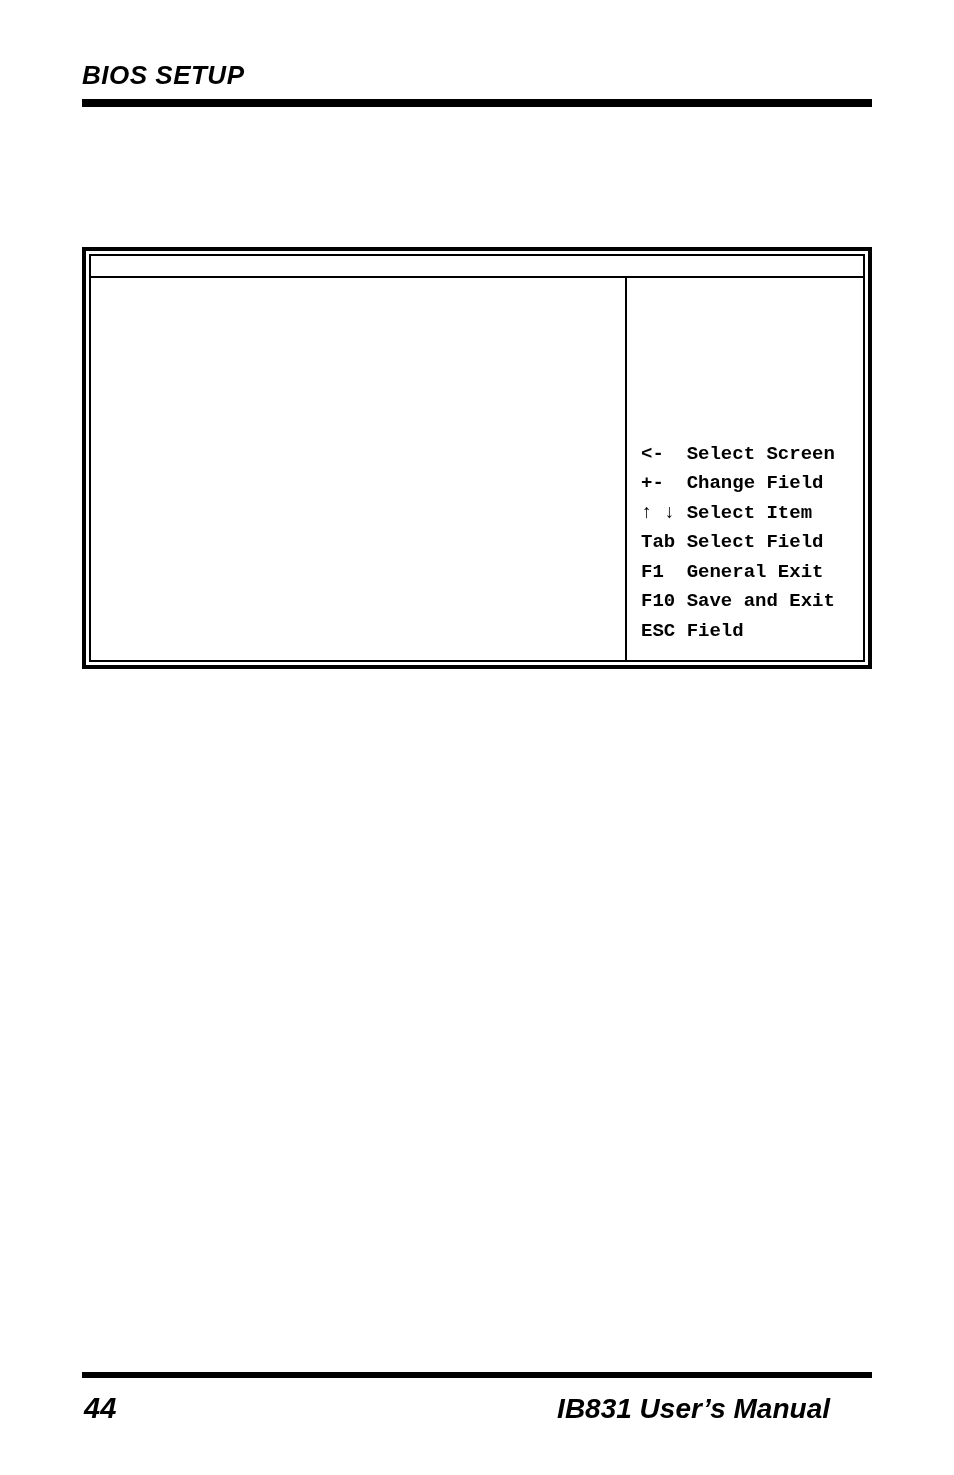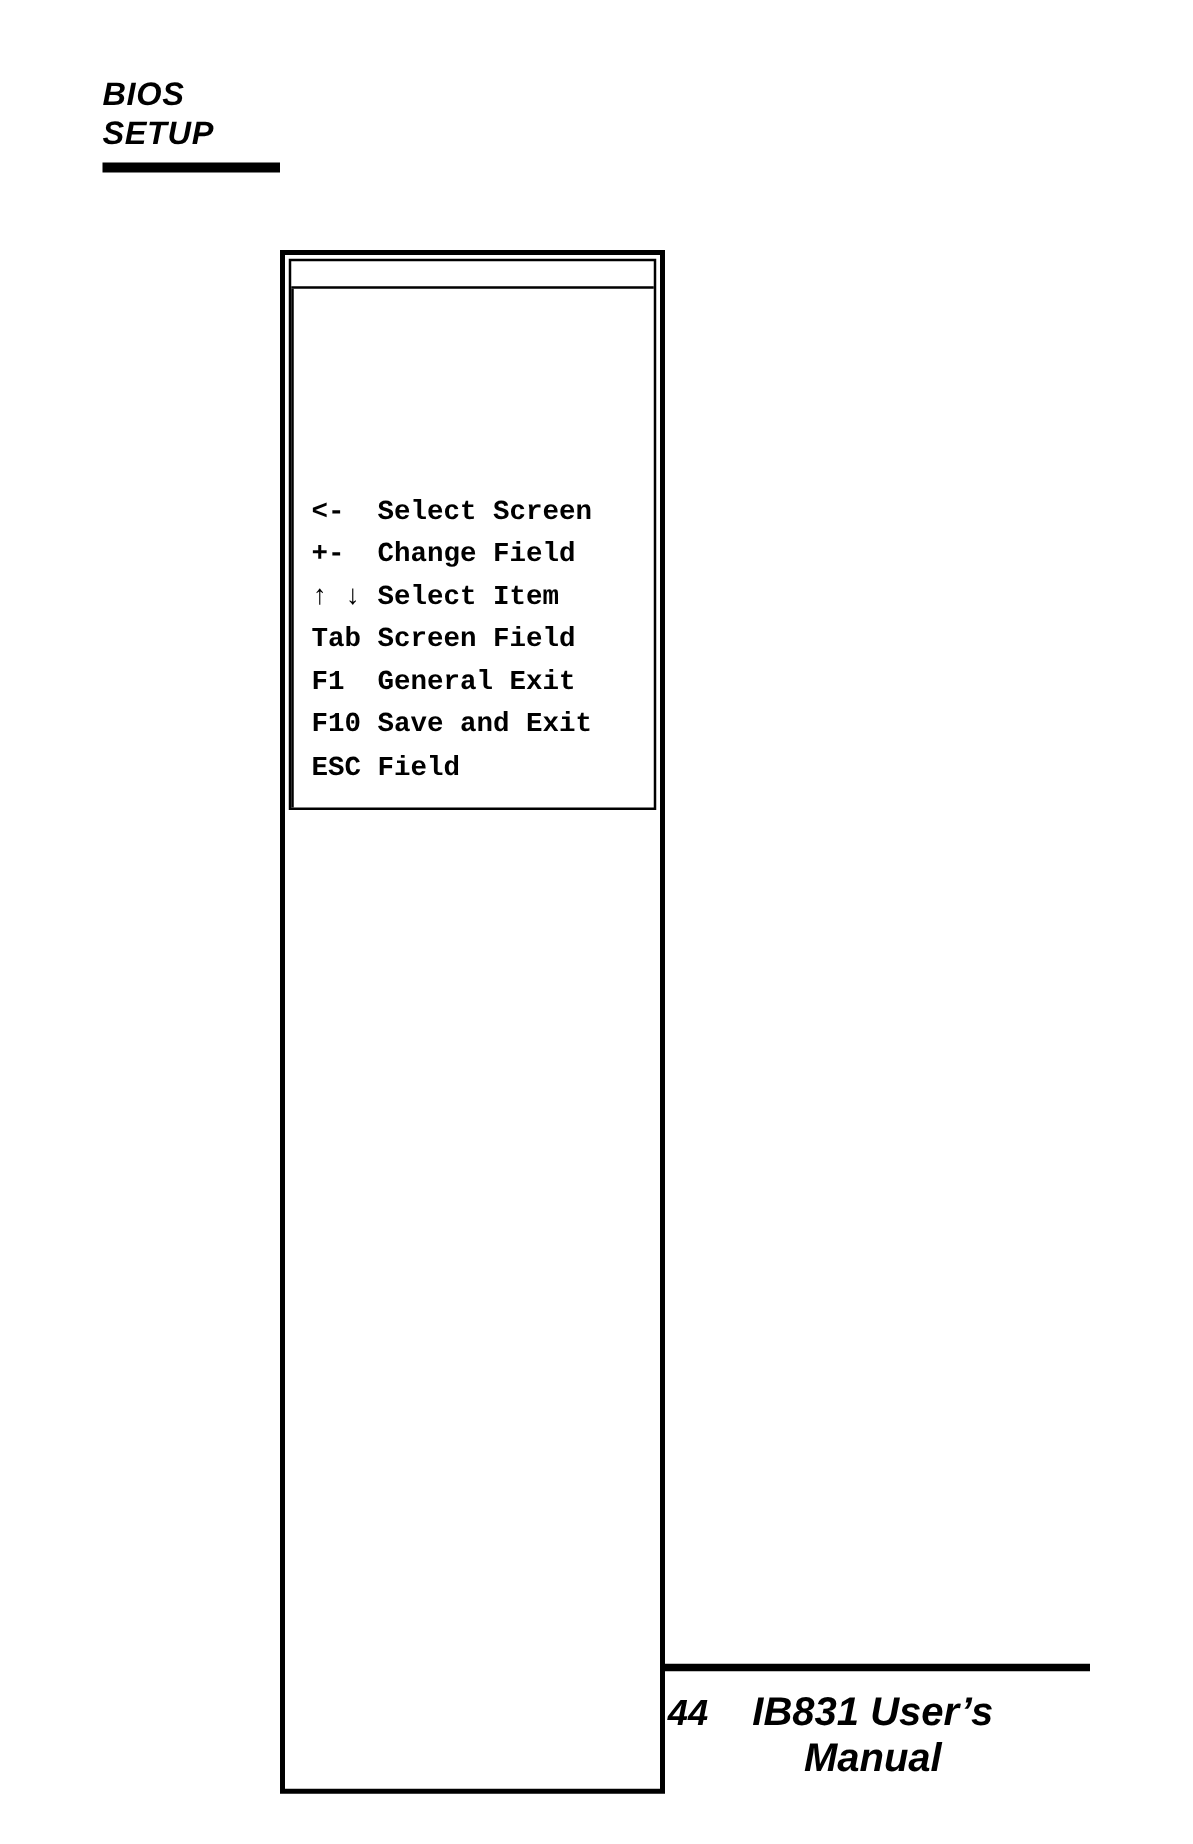--- a/index.html
+++ b/index.html
@@ -3,21 +3,21 @@
 <meta charset="utf-8">
 <style>
   * { box-sizing: border-box; margin: 0; padding: 0; }
   html, body { width: 954px; height: 1475px; background: #fff; font-family: Arial, Helvetica, sans-serif; color: #000; }
   .page {
     position: relative;
     width: 954px;
     height: 1475px;
     padding: 60px 82px 40px 82px;
     display: flex;
-    flex-direction: row;
+    flex-direction: column;
   }
   .header {
     font-weight: 900;
     font-style: italic;
     font-size: 26px;
     letter-spacing: 0.5px;
     margin-bottom: 8px;
     font-family: Arial, Helvetica, sans-serif;
   }
   .thick-rule {
@@ -39,25 +39,25 @@
   }
   .bios-body {
     display: flex;
   }
   .bios-left {
     flex: 1;
     border-right: 2px solid #000;
     min-height: 320px;
   }
   .bios-right {
-    width: 288px;
+    width: 236px;
     padding: 12px 14px 14px 14px;
     font-family: "Courier New", Courier, monospace;
     font-weight: bold;
-    font-size: 22px;
+    font-size: 19px;
     line-height: 1.55;
   }
   .help-spacer { height: 150px; }
   .help-line { white-space: nowrap; }
   .help-key { display: inline-block; }
   .footer {
     margin-top: auto;
   }
   .footer-rule {
     height: 6px;
@@ -72,23 +72,23 @@
     padding: 0 2px 10px 2px;
   }
   .page-number {
     font-weight: 900;
     font-style: italic;
     font-size: 29px;
   }
   .manual-title {
     font-weight: 900;
     font-style: italic;
-    font-size: 32px;
+    font-size: 28px;
     flex: 1;
-    text-align: center;
+    text-align: right;
   }
   .footer-spacer {
     width: 40px;
   }
 </style>
 </head>
 <body>
 
 <div class="page">
 
@@ -111,21 +111,21 @@
 
           <div class="help-line">
             <span class="help-key">+-</span>&nbsp;&nbsp;<span>Change Field</span>
           </div>
 
           <div class="help-line">
             <span class="help-key">↑ ↓</span>&nbsp;<span>Select Item</span>
           </div>
 
           <div class="help-line">
-            <span class="help-key">Tab</span>&nbsp;<span>Screen Field</span>
+            <span class="help-key">Tab</span>&nbsp;<span>Select Field</span>
           </div>
 
           <div class="help-line">
             <span class="help-key">F1</span>&nbsp;&nbsp;<span>General Exit</span>
           </div>
 
           <div class="help-line">
             <span class="help-key">F10</span>&nbsp;<span>Save and Exit</span>
           </div>
 

